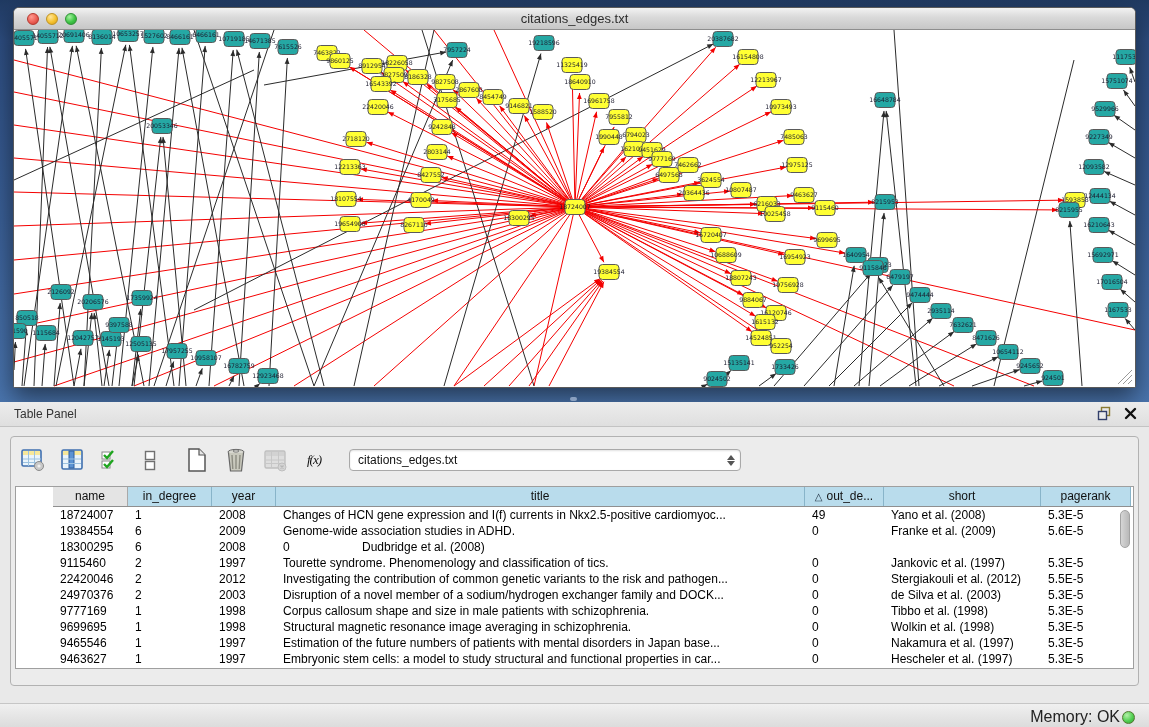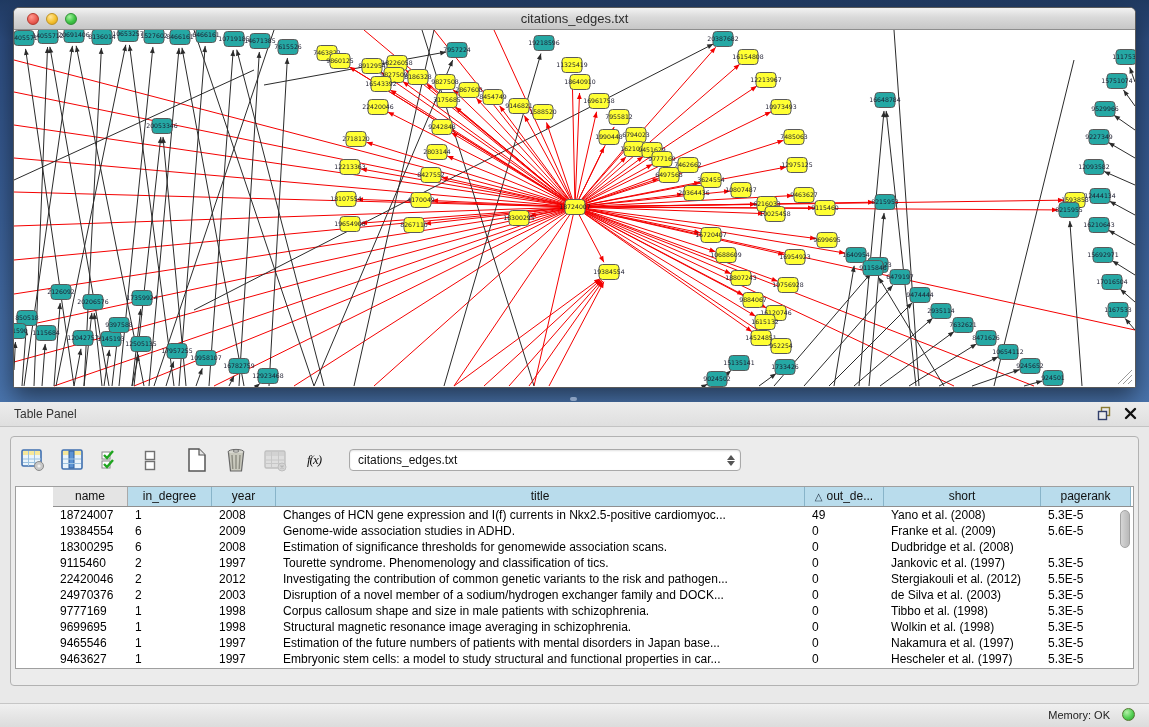--- a/index.html
+++ b/index.html
@@ -72,22 +72,22 @@
   #tabswrap { display:flex; border:1px solid #9a9a9a; border-radius:5px; overflow:hidden;
     background:#fdfdfd; box-shadow:0 1px 1px rgba(255,255,255,.8); }
   .tab { font-size:13px; padding:3px 14px; color:#111; background:linear-gradient(180deg,#ffffff,#f1f1f1);
     border-right:1px solid #b5b5b5; }
   .tab:last-child { border-right:none; }
   .tab.active { background:linear-gradient(180deg,#8b8b8b,#787878); color:#f4f4f4; }
 
   
   #statusbar { position:absolute; left:0; bottom:0; width:1149px; height:24px;
     background:linear-gradient(180deg,#f0f0f0,#dcdcdc); border-top:1px solid #c6c6c6; }
-  #memory { position:absolute; right:14px; top:4px; display:flex; align-items:center; gap:12px;
-    font-size:11px; color:#222; }
+  #memory { position:absolute; right:14px; top:4px; display:flex; align-items:center; gap:2px;
+    font-size:16px; color:#222; }
   #memdot { width:13px; height:13px; border-radius:50%;
     background:radial-gradient(circle at 35% 30%,#b4f0a8,#52cf52 55%,#2f9e35); border:1px solid #52772f; }
 
   svg text.nlabel { font-family:"DejaVu Sans",sans-serif; font-size:6.2px; fill:#1c1c2e; }
 </style>
 </head>
 <body>
 
 <div id="stage">
 
@@ -987,21 +987,20 @@
               <div class="tcell" style="width: 64px;">2009</div>
               <div class="tcell" style="width: 529px;">Genome-wide association studies in ADHD.</div>
               <div class="tcell" style="width: 79px;">0</div>
               <div class="tcell" style="width: 157px;">Franke et al. (2009)</div>
               <div class="tcell" style="width: 90px;">5.6E-5</div>
             </div>
             <div class="trow">
               <div class="tcell" style="width: 75px;">18300295</div>
               <div class="tcell" style="width: 84px;">6</div>
               <div class="tcell" style="width: 64px;">2008</div>
-              <div class="tcell" style="width: 529px;">Estimation of significance thresholds for genomewide association scans.</div>
               <div class="tcell" style="width: 79px;">0</div>
               <div class="tcell" style="width: 157px;">Dudbridge et al. (2008)</div>
               <div class="tcell" style="width: 90px; margin-top: 19px;">5.9E-5</div>
             </div>
             <div class="trow">
               <div class="tcell" style="width: 75px;">9115460</div>
               <div class="tcell" style="width: 84px;">2</div>
               <div class="tcell" style="width: 64px;">1997</div>
               <div class="tcell" style="width: 529px;">Tourette syndrome. Phenomenology and classification of tics.</div>
               <div class="tcell" style="width: 79px;">0</div>

